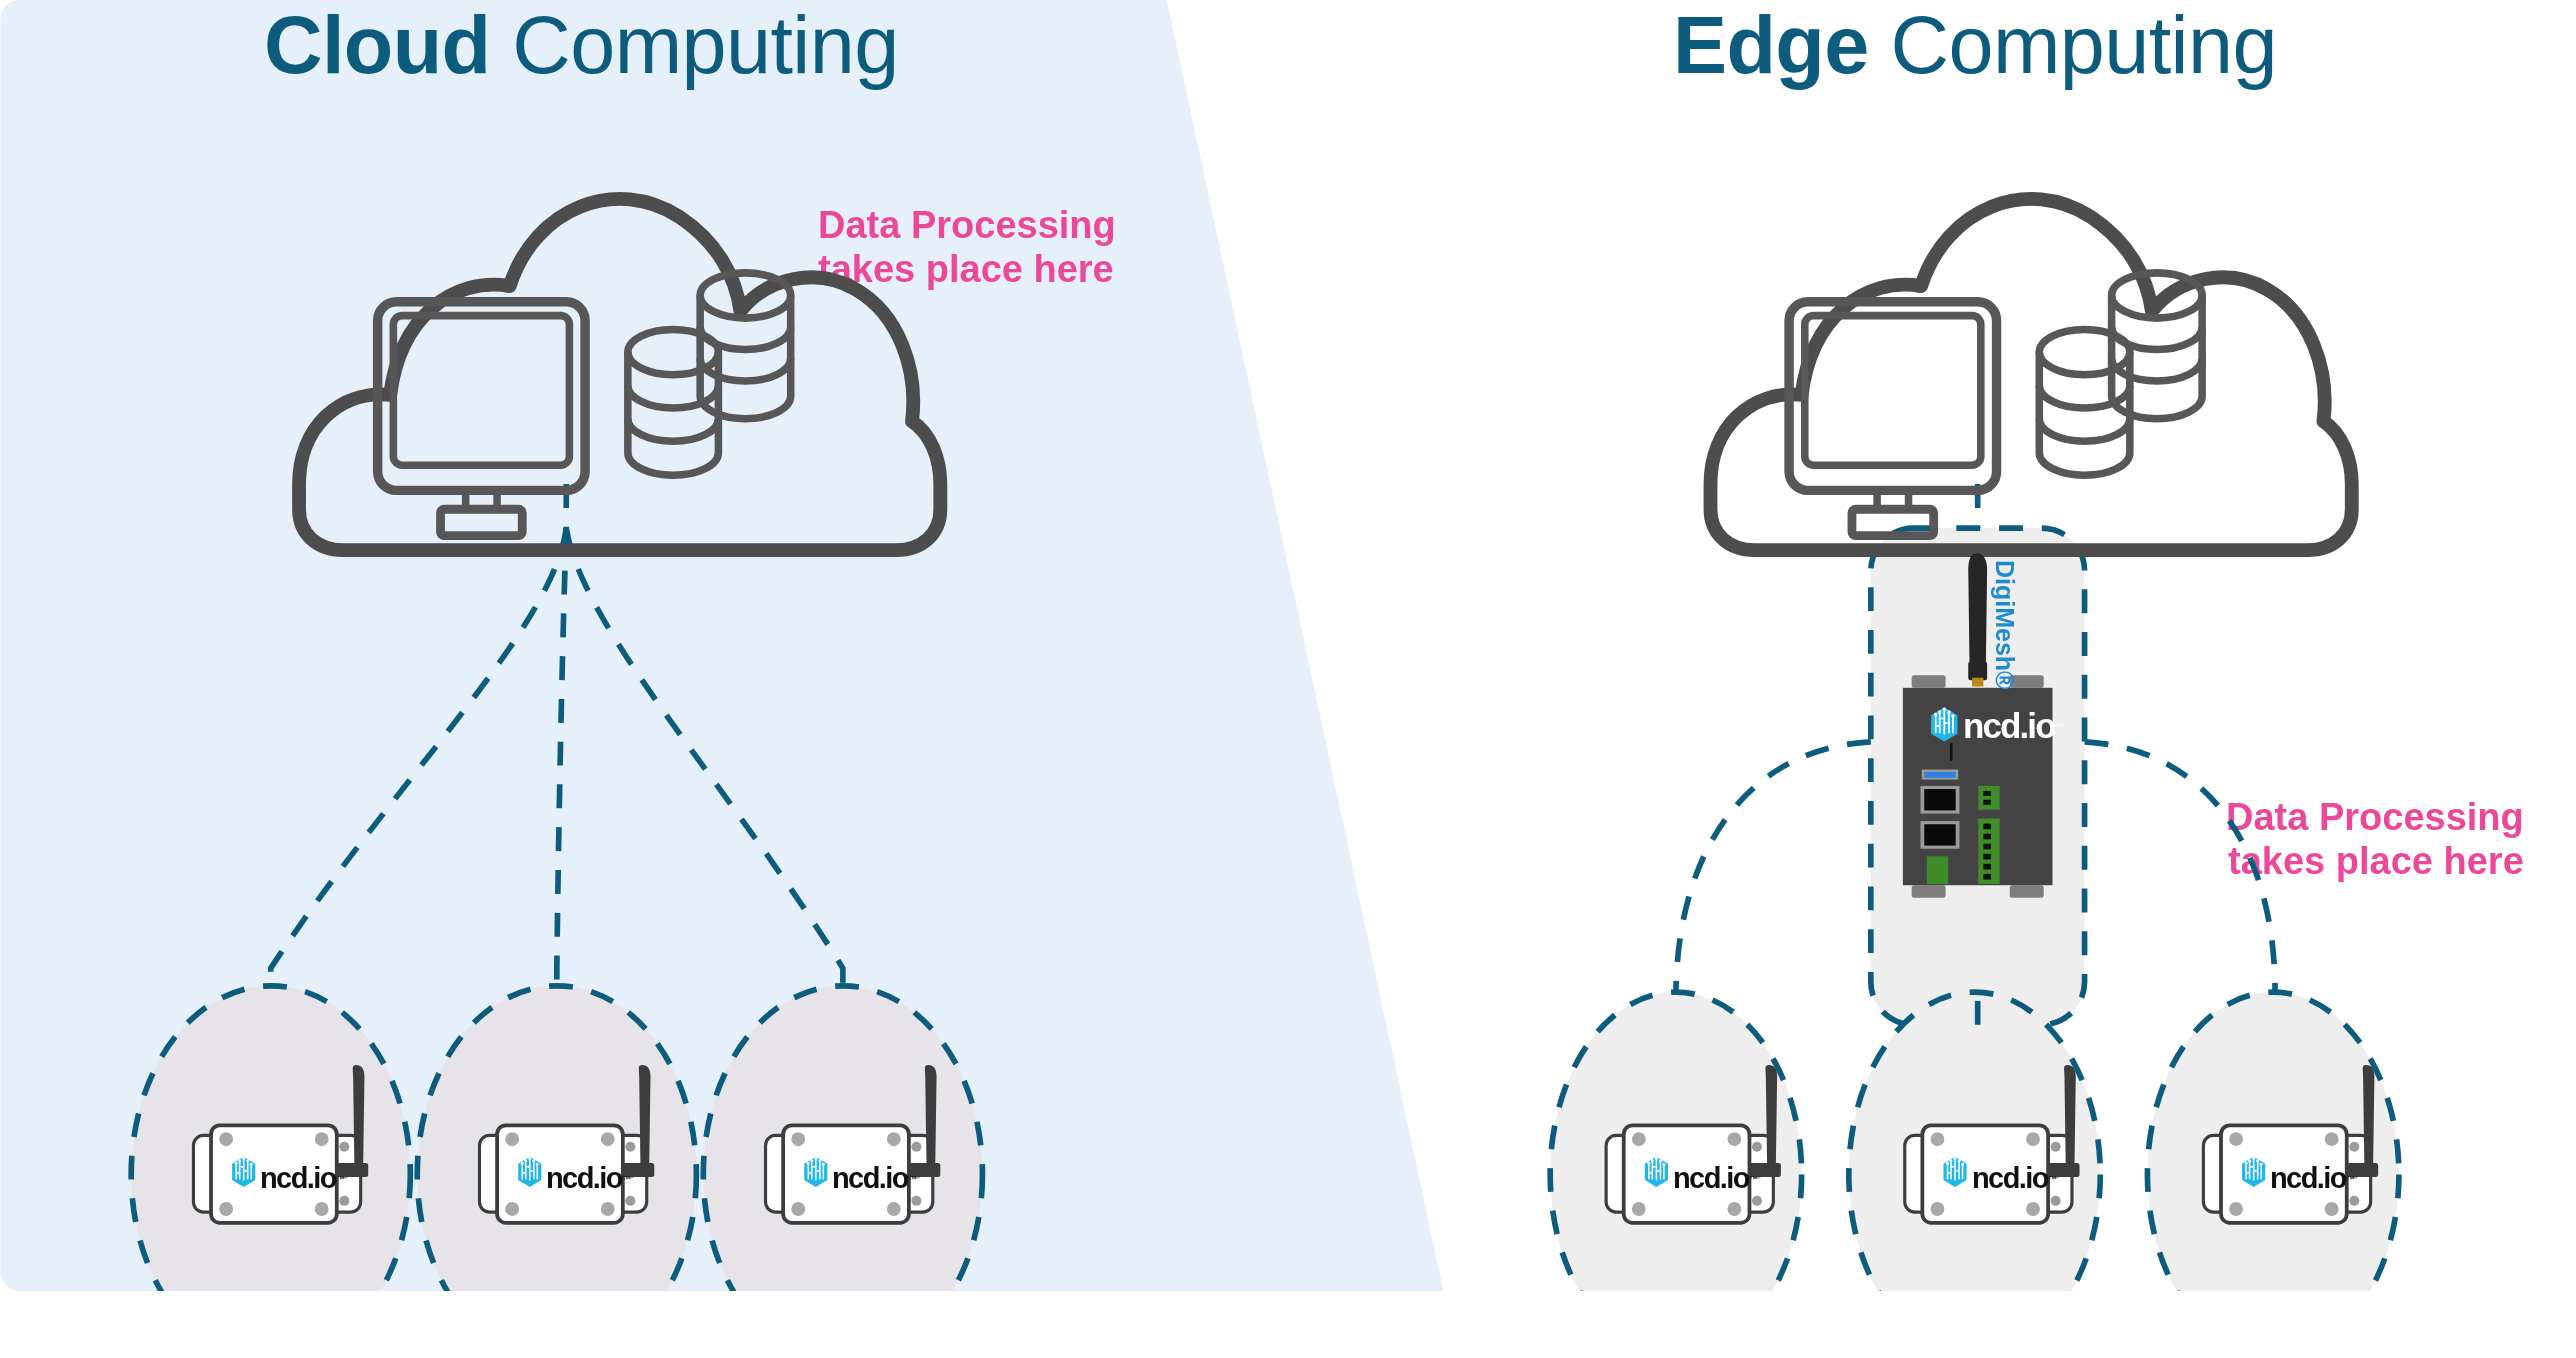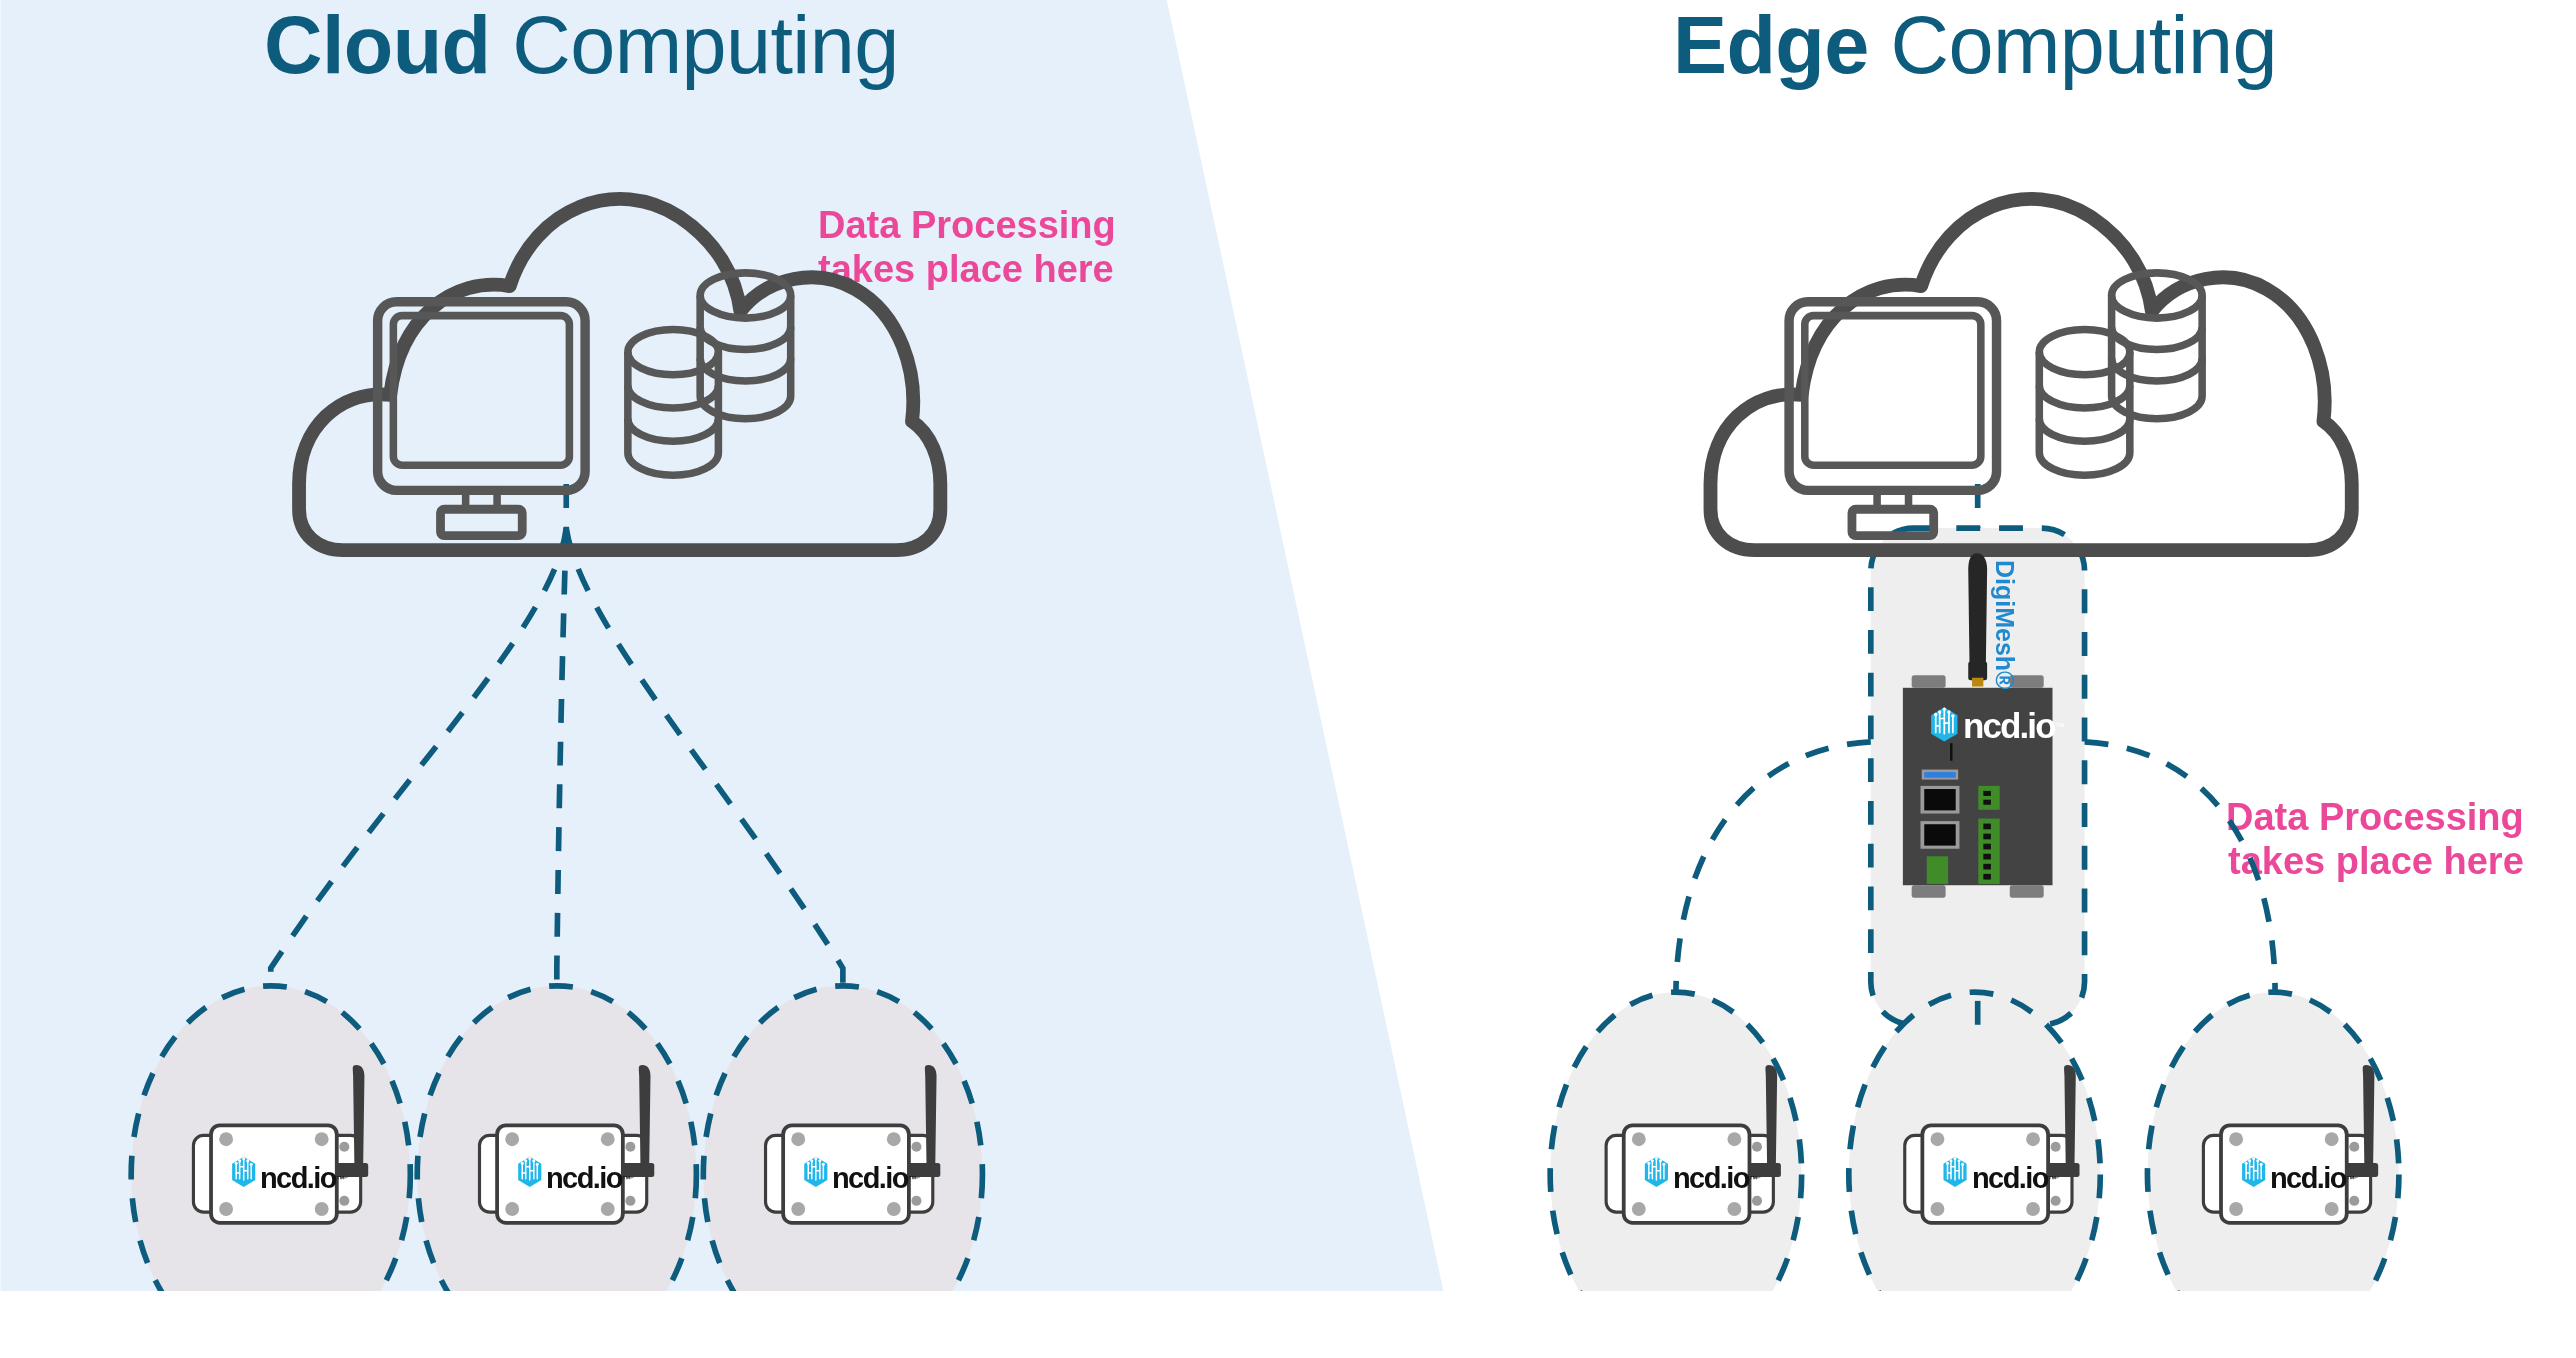--- a/index.html
+++ b/index.html
@@ -3,20 +3,21 @@
 <meta charset="utf-8">
 <title>Cloud vs Edge Computing</title>
 <style>
   html,body{margin:0;padding:0;background:#ffffff;}
   body{font-family:"Liberation Sans", sans-serif;}
   #stage{
     position:relative;
     width:2576px;height:1291px;
     overflow:hidden;
     background:#ffffff;
+    border-radius:20px;
   }
   #bg-svg{position:absolute;left:0;top:0;width:2576px;height:1358px;}
 
   .title{
     position:absolute;
     white-space:nowrap;
     color:#0d5c7d;
     font-size:81px;
     font-weight:400;
     letter-spacing:-0.6px;

